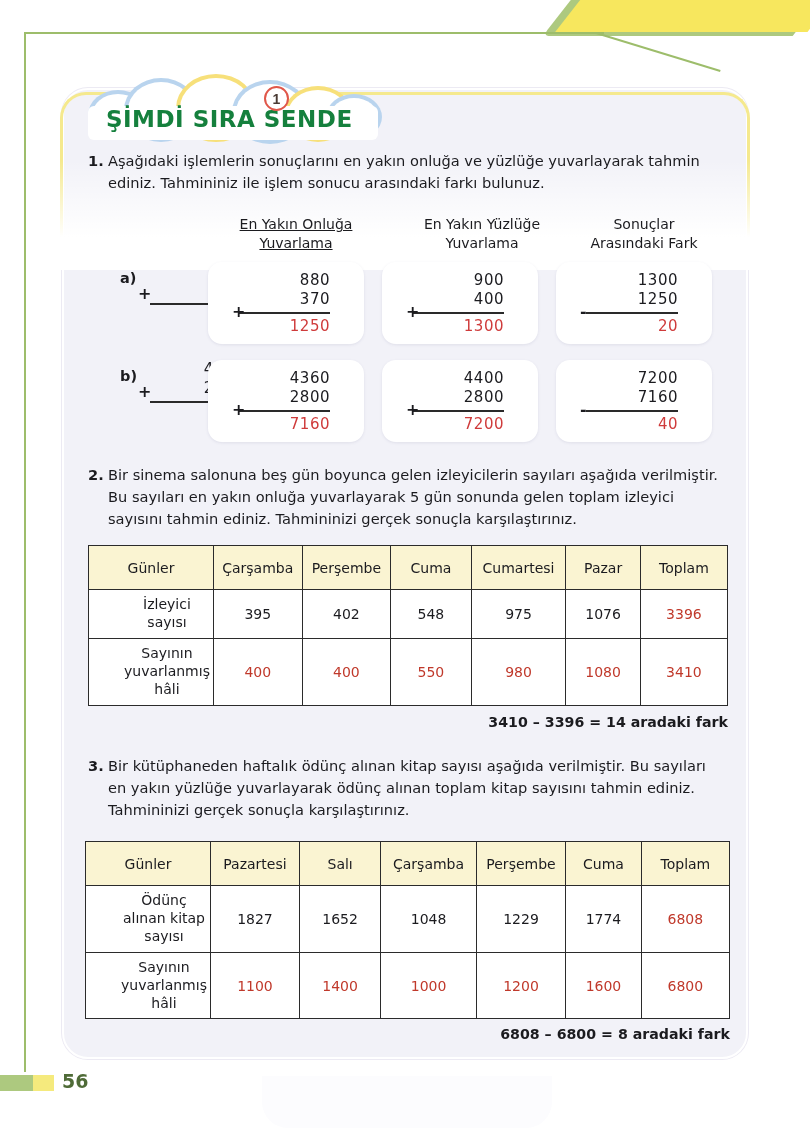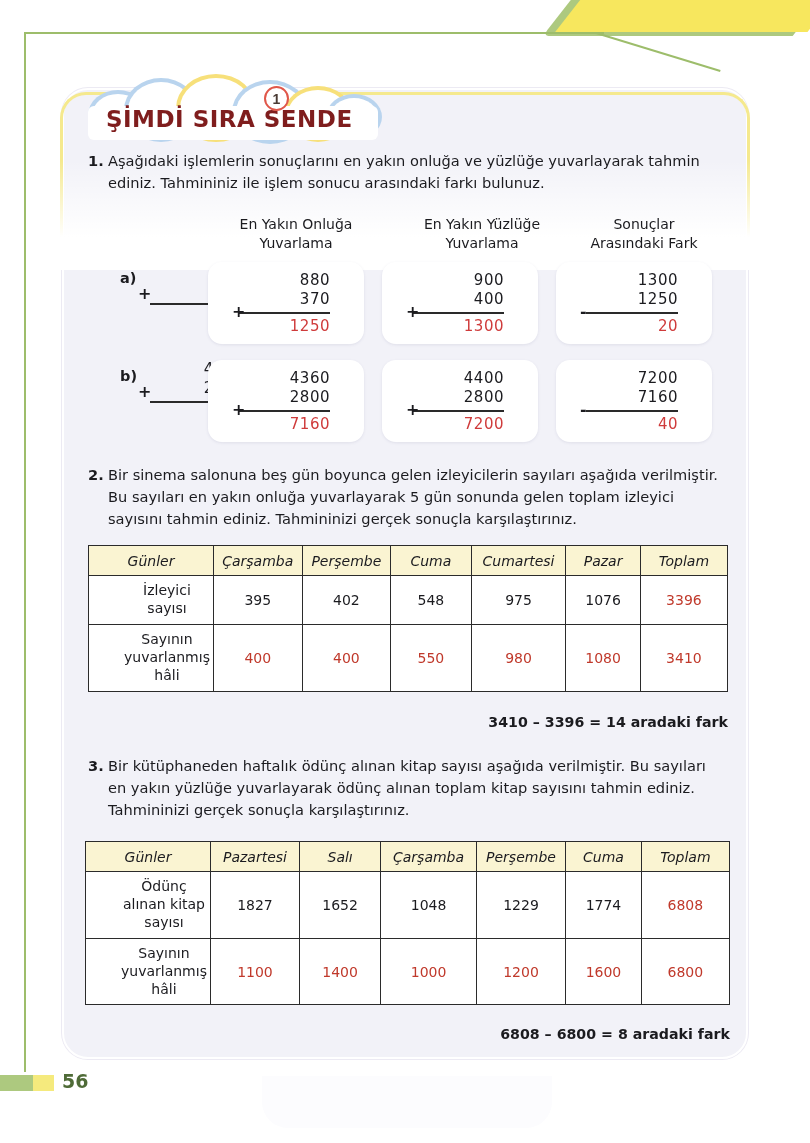--- a/index.html
+++ b/index.html
@@ -93,21 +93,21 @@
     width: 290px; height: 34px; background: #ffffff;
     border-radius: 6px;
   }
   .banner-text {
     position: absolute; left: 22px; top: 30px;
     width: 270px;
     font-family: "DejaVu Sans", sans-serif;
     font-weight: bold;
     font-size: 23px;
     letter-spacing: 0.5px;
-    color: #7f1d1d;
+    color: #15803d;
     text-shadow: 1px 1px 0 #ffffff;
     white-space: nowrap;
   }
   .badge-one {
     position: absolute; left: 180px; top: 10px;
     width: 25px; height: 25px;
     border: 2px solid #e0574a;
     border-radius: 50%;
     color: #4a3a33;
     font-size: 14px; font-weight: bold;
@@ -139,21 +139,21 @@
     position: absolute; left: 120px; top: 215px;
     width: 600px; height: 48px;
   }
   .col-head {
     position: absolute;
     text-align: center;
     font-size: 14px; line-height: 1.35;
     color: #1b1b1f;
     font-family: "DejaVu Sans", sans-serif;
   }
-  .col-head.c1 { left: 88px;  width: 176px; }
+  .col-head.c1 { left: 88px;  width: 176px; text-decoration: underline; }
   .col-head.c2 { left: 274px; width: 176px; }
   .col-head.c3 { left: 436px; width: 176px; }
 
   .op-row { position: absolute; left: 120px; width: 610px; height: 92px; }
   #rowA { top: 262px; }
   #rowB { top: 360px; }
 
   .row-label {
     position: absolute; left: 0px; top: 8px;
     font-weight: bold; font-size: 14.5px;
@@ -224,22 +224,21 @@
     border: 1.6px solid #2b2b2b;
     text-align: center;
     vertical-align: middle;
     font-size: 14px;
     font-weight: normal;
     color: #1b1b1f;
     padding: 6px 3px;
   }
   table.grid thead th {
     background: #faf4d2;
-    height: 30px;
-    font-style: italic;
+    height: 44px;
   }
   table.grid td.rowhead { background: #ffffff; line-height: 1.28; padding-left: 35px; }
   table.grid td.red, table.grid th.red { color: #c0392b; }
   .r1 td { height: 42px; }
   .r2 td { height: 58px; }
   .caption {
     position: absolute;
     width: 100%;
     text-align: right;
     font-size: 14.2px;

